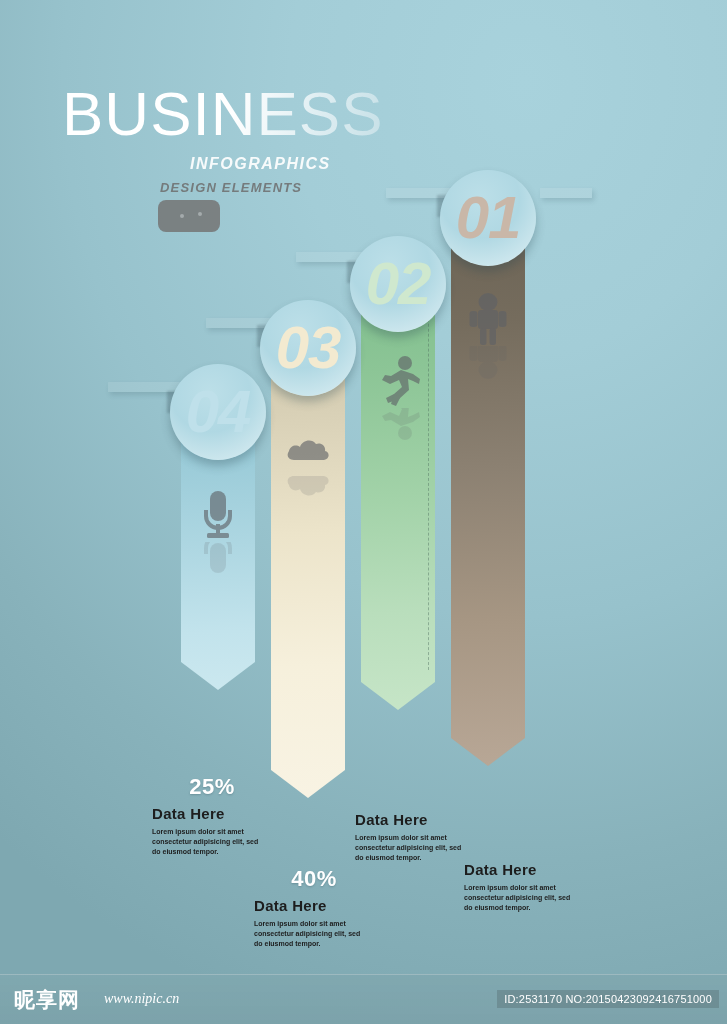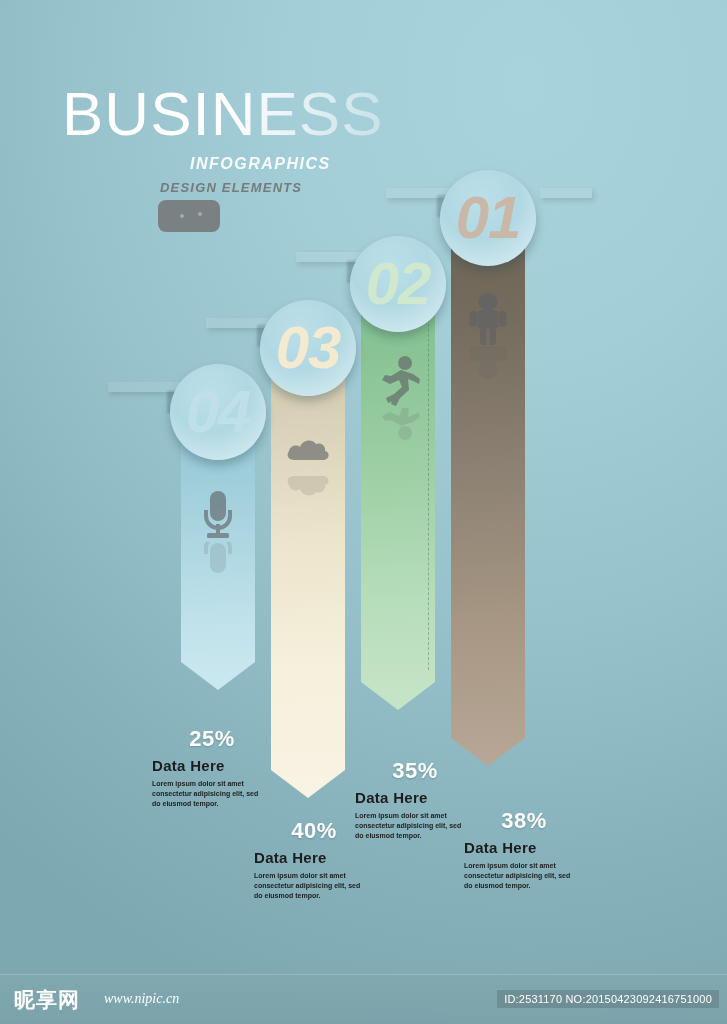--- a/index.html
+++ b/index.html
@@ -162,21 +162,21 @@
   }
   .bubble span {
     font-size: 60px;
     font-weight: bold;
     font-style: italic;
     letter-spacing: -1px;
     line-height: 1;
   }
 
   
-  .stat { position: absolute; width: 120px; }
+  .stat { position: absolute; width: 120px; margin-top: 48px; }
   .stat .pct {
     font-size: 22px;
     font-weight: bold;
     color: #ffffff;
     text-align: center;
     letter-spacing: .5px;
     text-shadow: 0 1px 2px rgba(40,70,78,0.28);
   }
   .stat .label {
     margin-top: 5px;
@@ -371,27 +371,25 @@
     <div class="body">Lorem ipsum dolor sit amet consectetur adipisicing elit, sed do eiusmod tempor.</div>
   </div>
 
   <div class="stat" style="left:254px; top:818px;">
     <div class="pct">40%</div>
     <div class="label">Data Here</div>
     <div class="body">Lorem ipsum dolor sit amet consectetur adipisicing elit, sed do eiusmod tempor.</div>
   </div>
 
   <div class="stat" style="left:355px; top:758px;">
-    <div class="pct">35%</div>
     <div class="label">Data Here</div>
     <div class="body">Lorem ipsum dolor sit amet consectetur adipisicing elit, sed do eiusmod tempor.</div>
   </div>
 
   <div class="stat" style="left:464px; top:808px;">
-    <div class="pct">38%</div>
     <div class="label">Data Here</div>
     <div class="body">Lorem ipsum dolor sit amet consectetur adipisicing elit, sed do eiusmod tempor.</div>
   </div>
 
   <div class="footer">
     <div class="footer-brand">昵享网</div>
     <div class="footer-url">www.nipic.cn</div>
     <div class="footer-id">ID:2531170 NO:20150423092416751000</div>
   </div>
 

